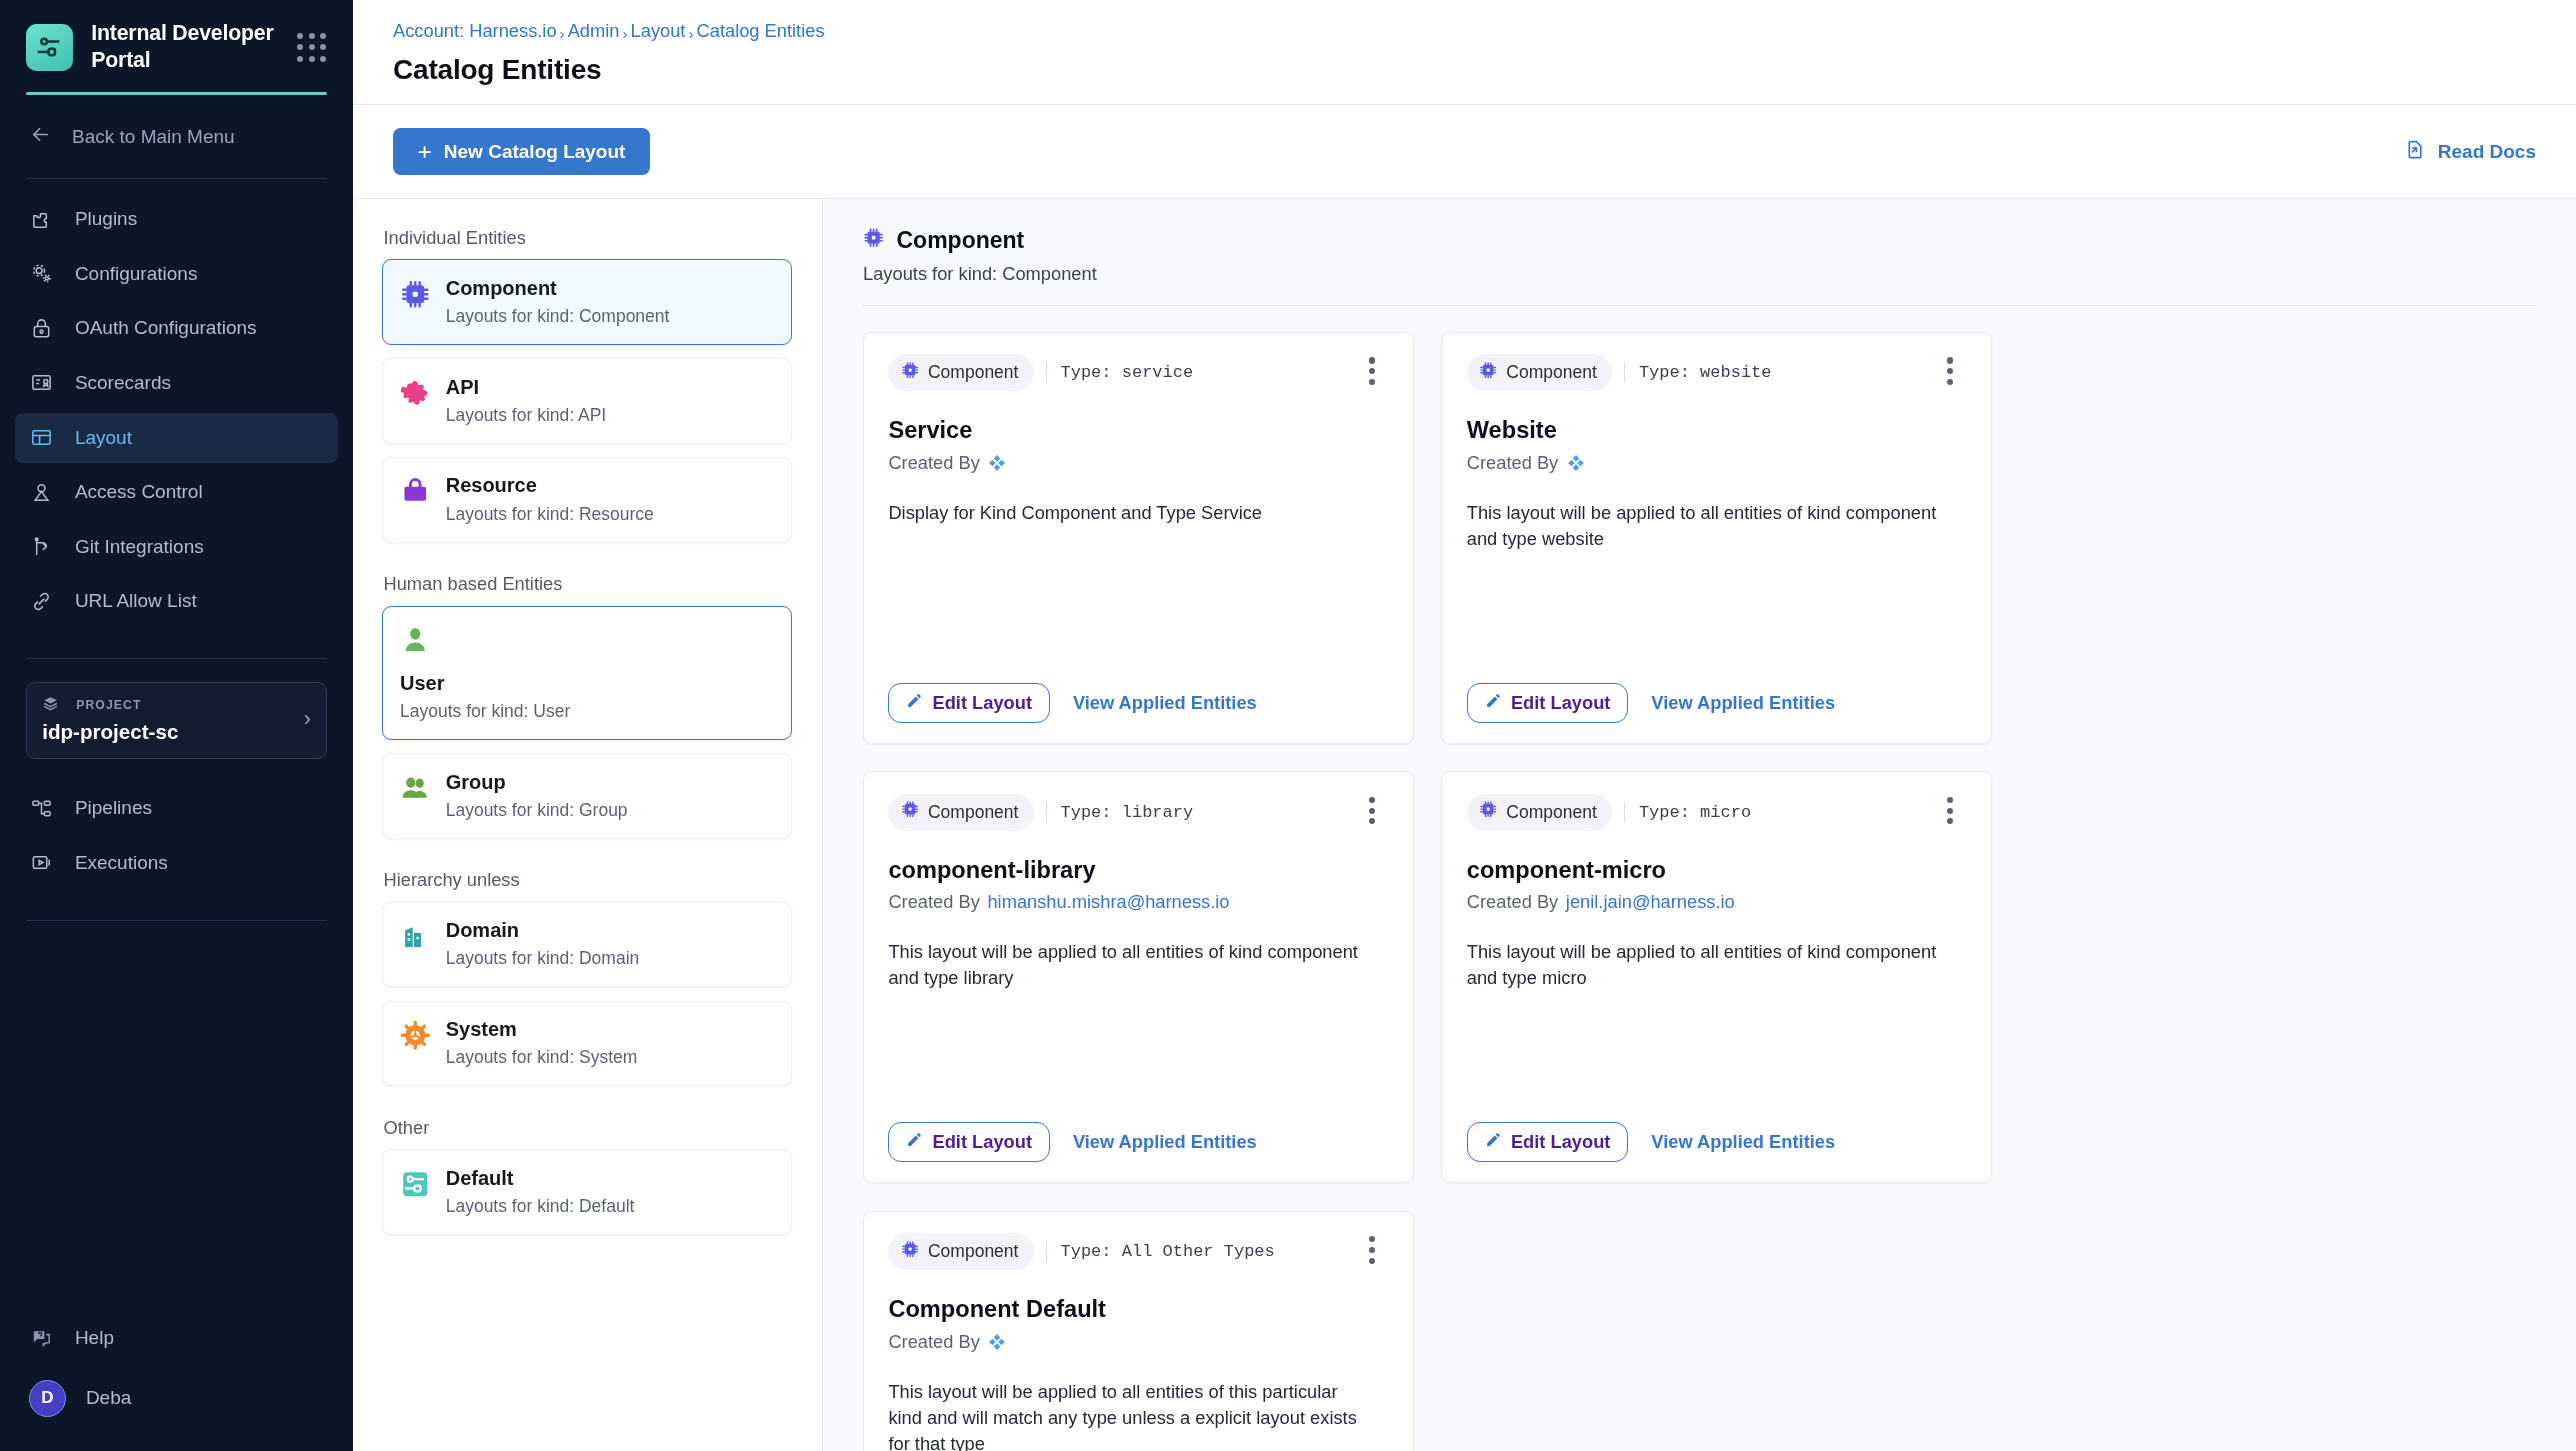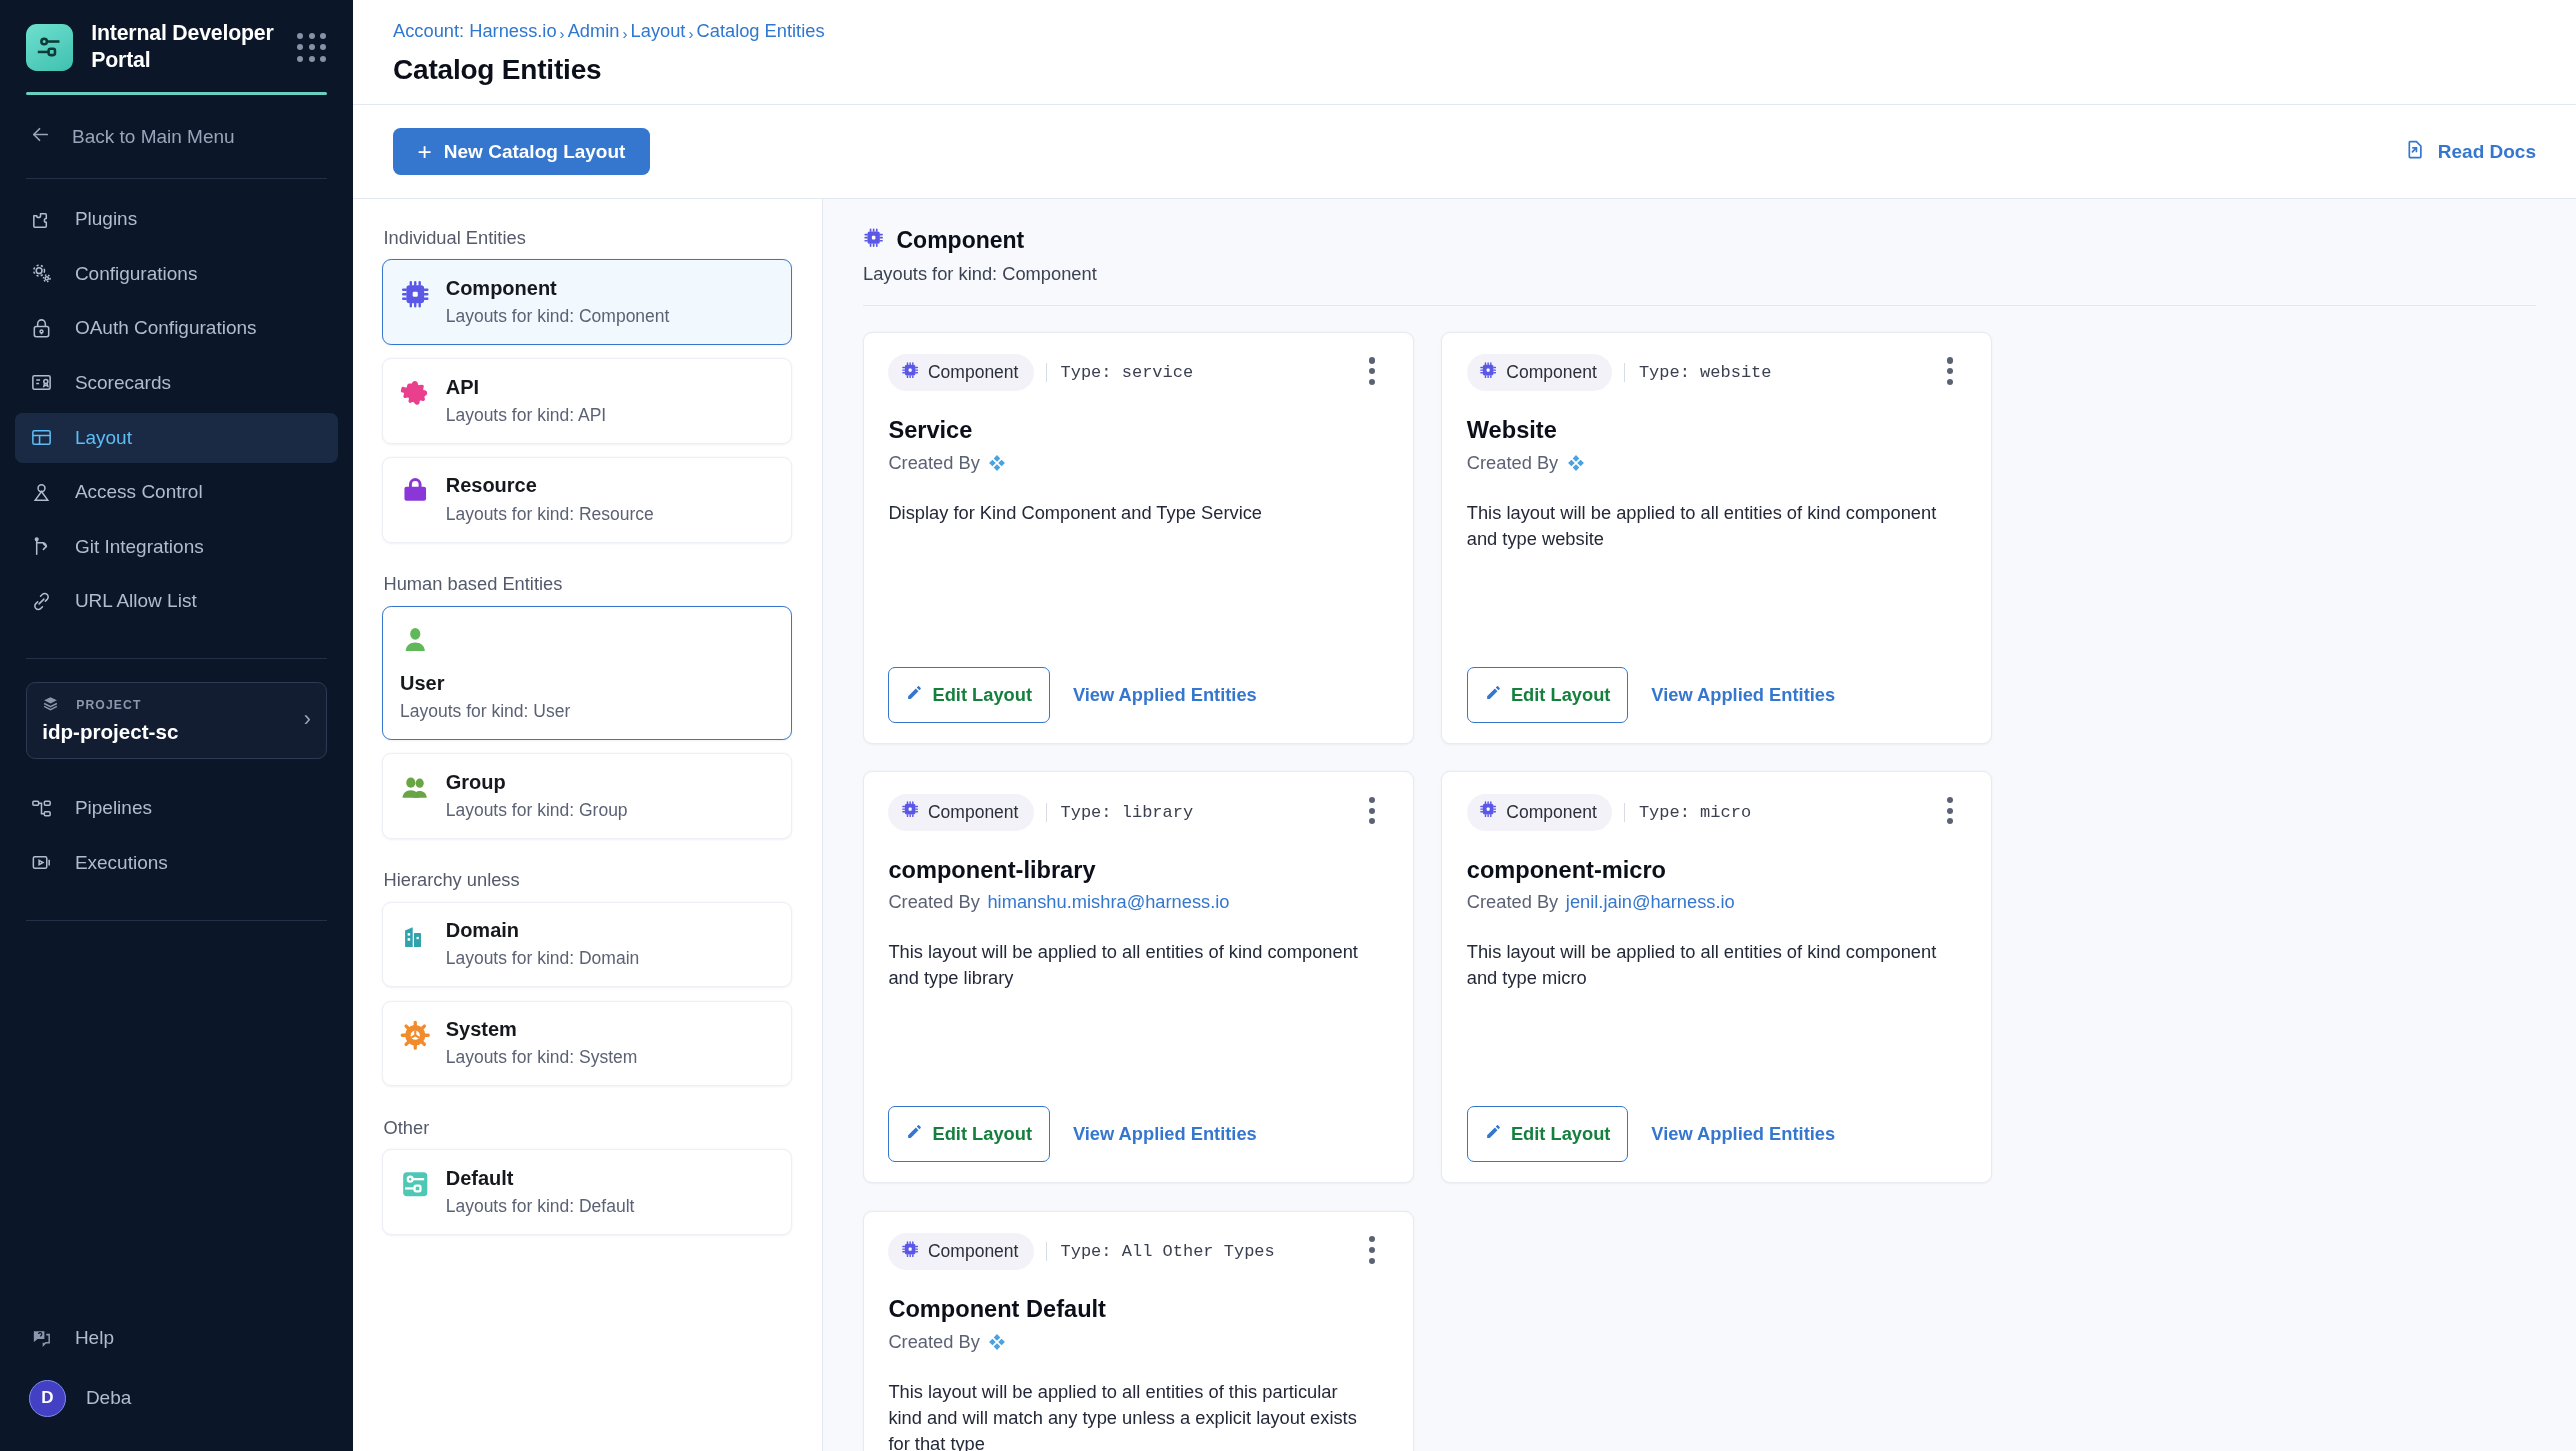--- a/index.html
+++ b/index.html
@@ -306,24 +306,24 @@
     margin-top: 26px;
     max-width: 473px;
   }
   .card-actions {
     margin-top: auto;
     display: flex; align-items: center; gap: 10.7px;
     padding-top: 23px;
   }
   .btn-outline {
     border: 0.8px solid #3576ce;
-    color: #15803d;
+    color: #4c1d95;
     background: #fff;
-    border-radius: 7px;
-    height: 56px;
+    border-radius: 13px;
+    height: 40px;
     padding: 0 17px;
     font-size: 18.3px;
     font-weight: 700;
     font-family: "Liberation Sans", sans-serif;
     display: inline-flex; align-items: center; gap: 9.1px;
     cursor: pointer;
   }
   .link-btn {
     color: #3576ce; font-size: 18.3px; font-weight: 700;
     cursor: pointer; padding: 0 12.2px;

